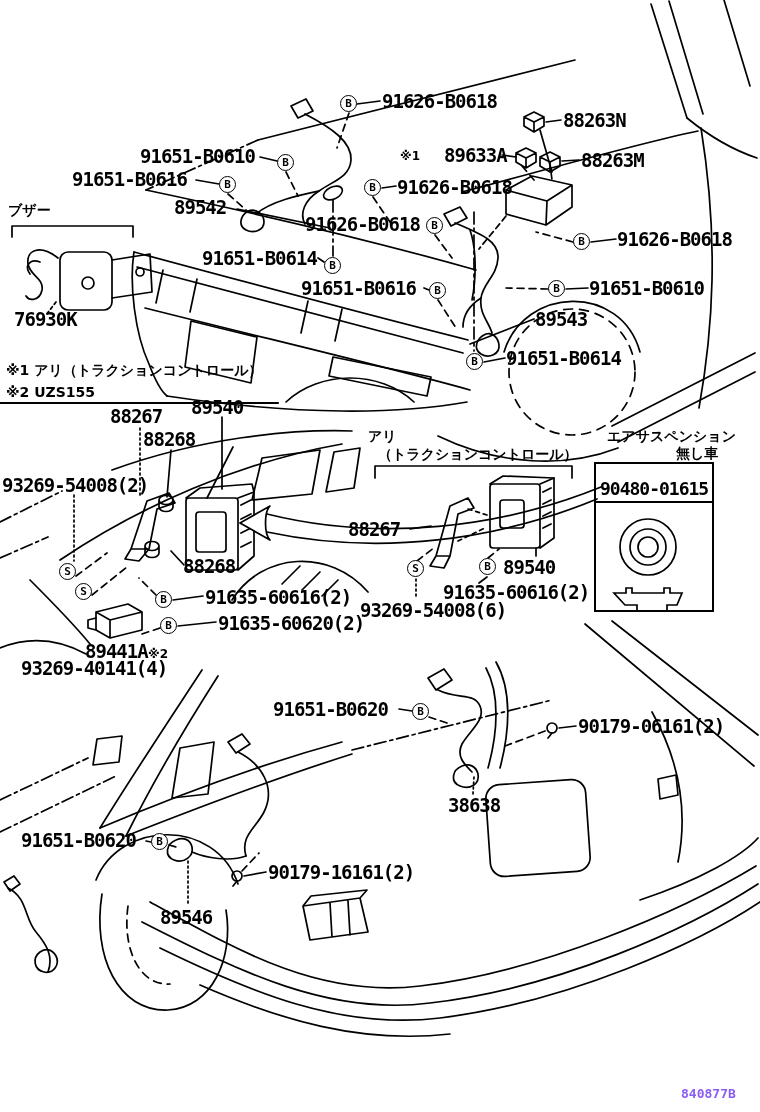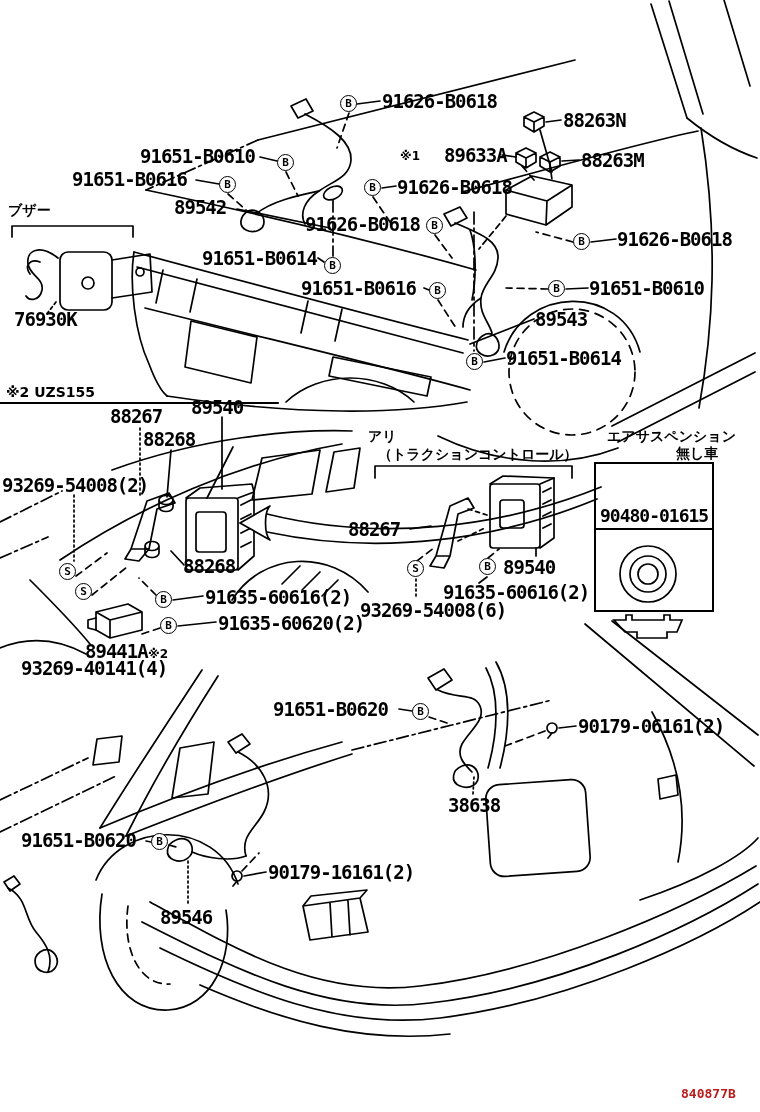--- a/index.html
+++ b/index.html
@@ -7,23 +7,23 @@
         font-family:"DejaVu Sans Mono",monospace;}
   .art{position:absolute;left:0;top:0;}
   .pn{position:absolute;font:bold 19px "DejaVu Sans Mono",monospace;letter-spacing:-1px;
       color:#000;white-space:nowrap;line-height:1;}
   .jp{position:absolute;font:bold 14px "DejaVu Sans",sans-serif;color:#000;white-space:nowrap;line-height:1;}
   .jps{position:absolute;font:bold 12px "DejaVu Sans",sans-serif;color:#000;white-space:nowrap;line-height:1;}
   .mk{position:absolute;width:17px;height:17px;border:1.7px solid #000;border-radius:50%;
       display:flex;align-items:center;justify-content:center;
       font:bold 11px "DejaVu Sans Mono",monospace;color:#000;background:#fff;box-sizing:border-box;}
   .inset{position:absolute;left:594px;top:462px;width:120px;height:150px;border:2px solid #000;box-sizing:border-box;}
-  .inset .hd{display:block;border-bottom:2.5px solid #000;padding:1px 2px 2px 4px;
-      font:bold 18px "DejaVu Sans Mono",monospace;letter-spacing:-1px;white-space:nowrap;margin-top:40px;}
-  .doc{position:absolute;font:bold 13px "DejaVu Sans Mono",monospace;color:#b91c1c;}
+  .inset .hd{display:block;border-bottom:2.5px solid #000;padding:14px 2px 2px 4px;
+      font:bold 18px "DejaVu Sans Mono",monospace;letter-spacing:-1px;white-space:nowrap;}
+  .doc{position:absolute;font:bold 13px "DejaVu Sans Mono",monospace;color:#8b5cf6;}
 </style>
 </head>
 <body>
 
 <div id="page">
 
 <svg class="art" width="760" height="1112" viewBox="0 0 760 1112">
   <g stroke="#000" fill="none" stroke-width="1.7" stroke-linecap="round" stroke-linejoin="round">
 
     <g>
@@ -234,20 +234,21 @@
 <span class="pn" style="left:443px;top:583px">91635-60616(2)</span>
 <span class="pn" style="left:360px;top:601px">93269-54008(6)</span>
 <span class="pn" style="left:273px;top:700px">91651-B0620</span>
 <span class="pn" style="left:578px;top:717px">90179-06161(2)</span>
 <span class="pn" style="left:448px;top:796px">38638</span>
 <span class="pn" style="left:21px;top:831px">91651-B0620</span>
 <span class="pn" style="left:268px;top:863px">90179-16161(2)</span>
 <span class="pn" style="left:160px;top:908px">89546</span>
 
 <span class="jp" style="left:8px;top:203px">ブザー</span>
+<span class="jp" style="left:6px;top:363px">※1 アリ（トラクションコントロール）</span>
 <span class="jp" style="left:6px;top:385px">※2 UZS155</span>
 <span class="jp" style="left:368px;top:429px">アリ</span>
 <span class="jp" style="left:378px;top:447px">（トラクションコントロール）</span>
 <span class="jp" style="left:607px;top:429px">エアサスペンション</span>
 <span class="jp" style="left:676px;top:446px">無し車</span>
 
 <span class="mk" style="left:340px;top:95px">B</span>
 <span class="mk" style="left:277px;top:154px">B</span>
 <span class="mk" style="left:219px;top:176px">B</span>
 <span class="mk" style="left:364px;top:179px">B</span>

